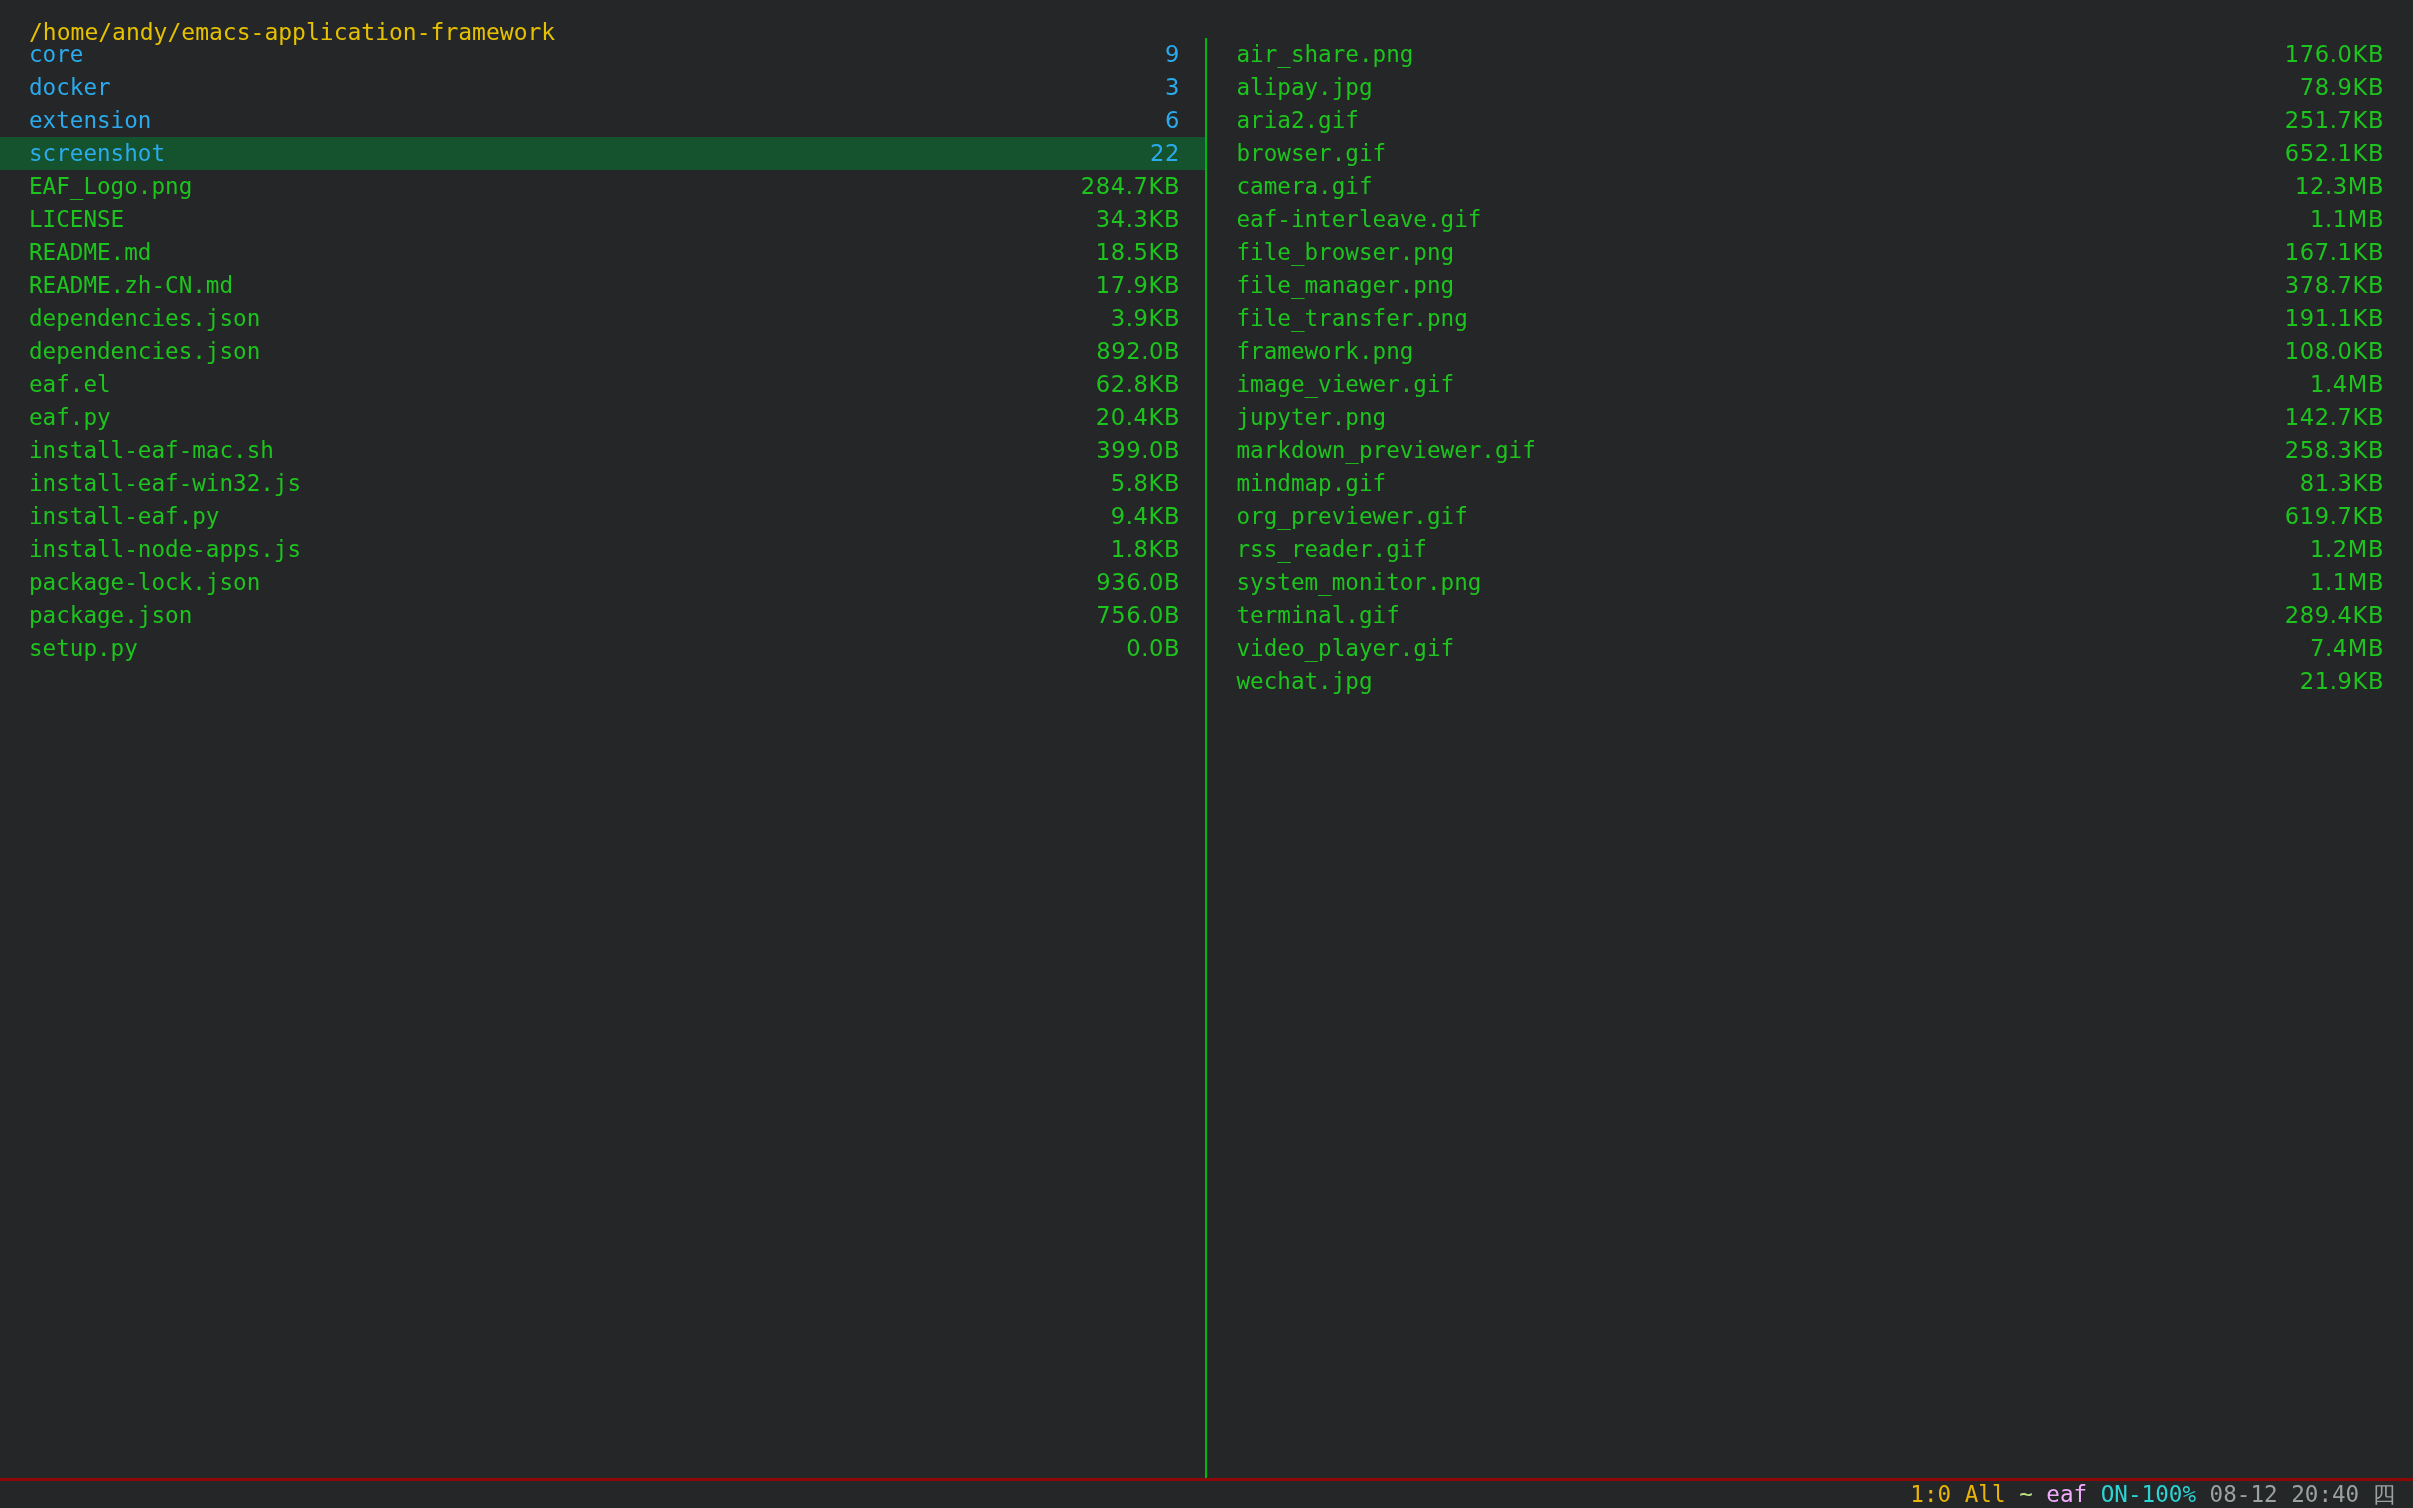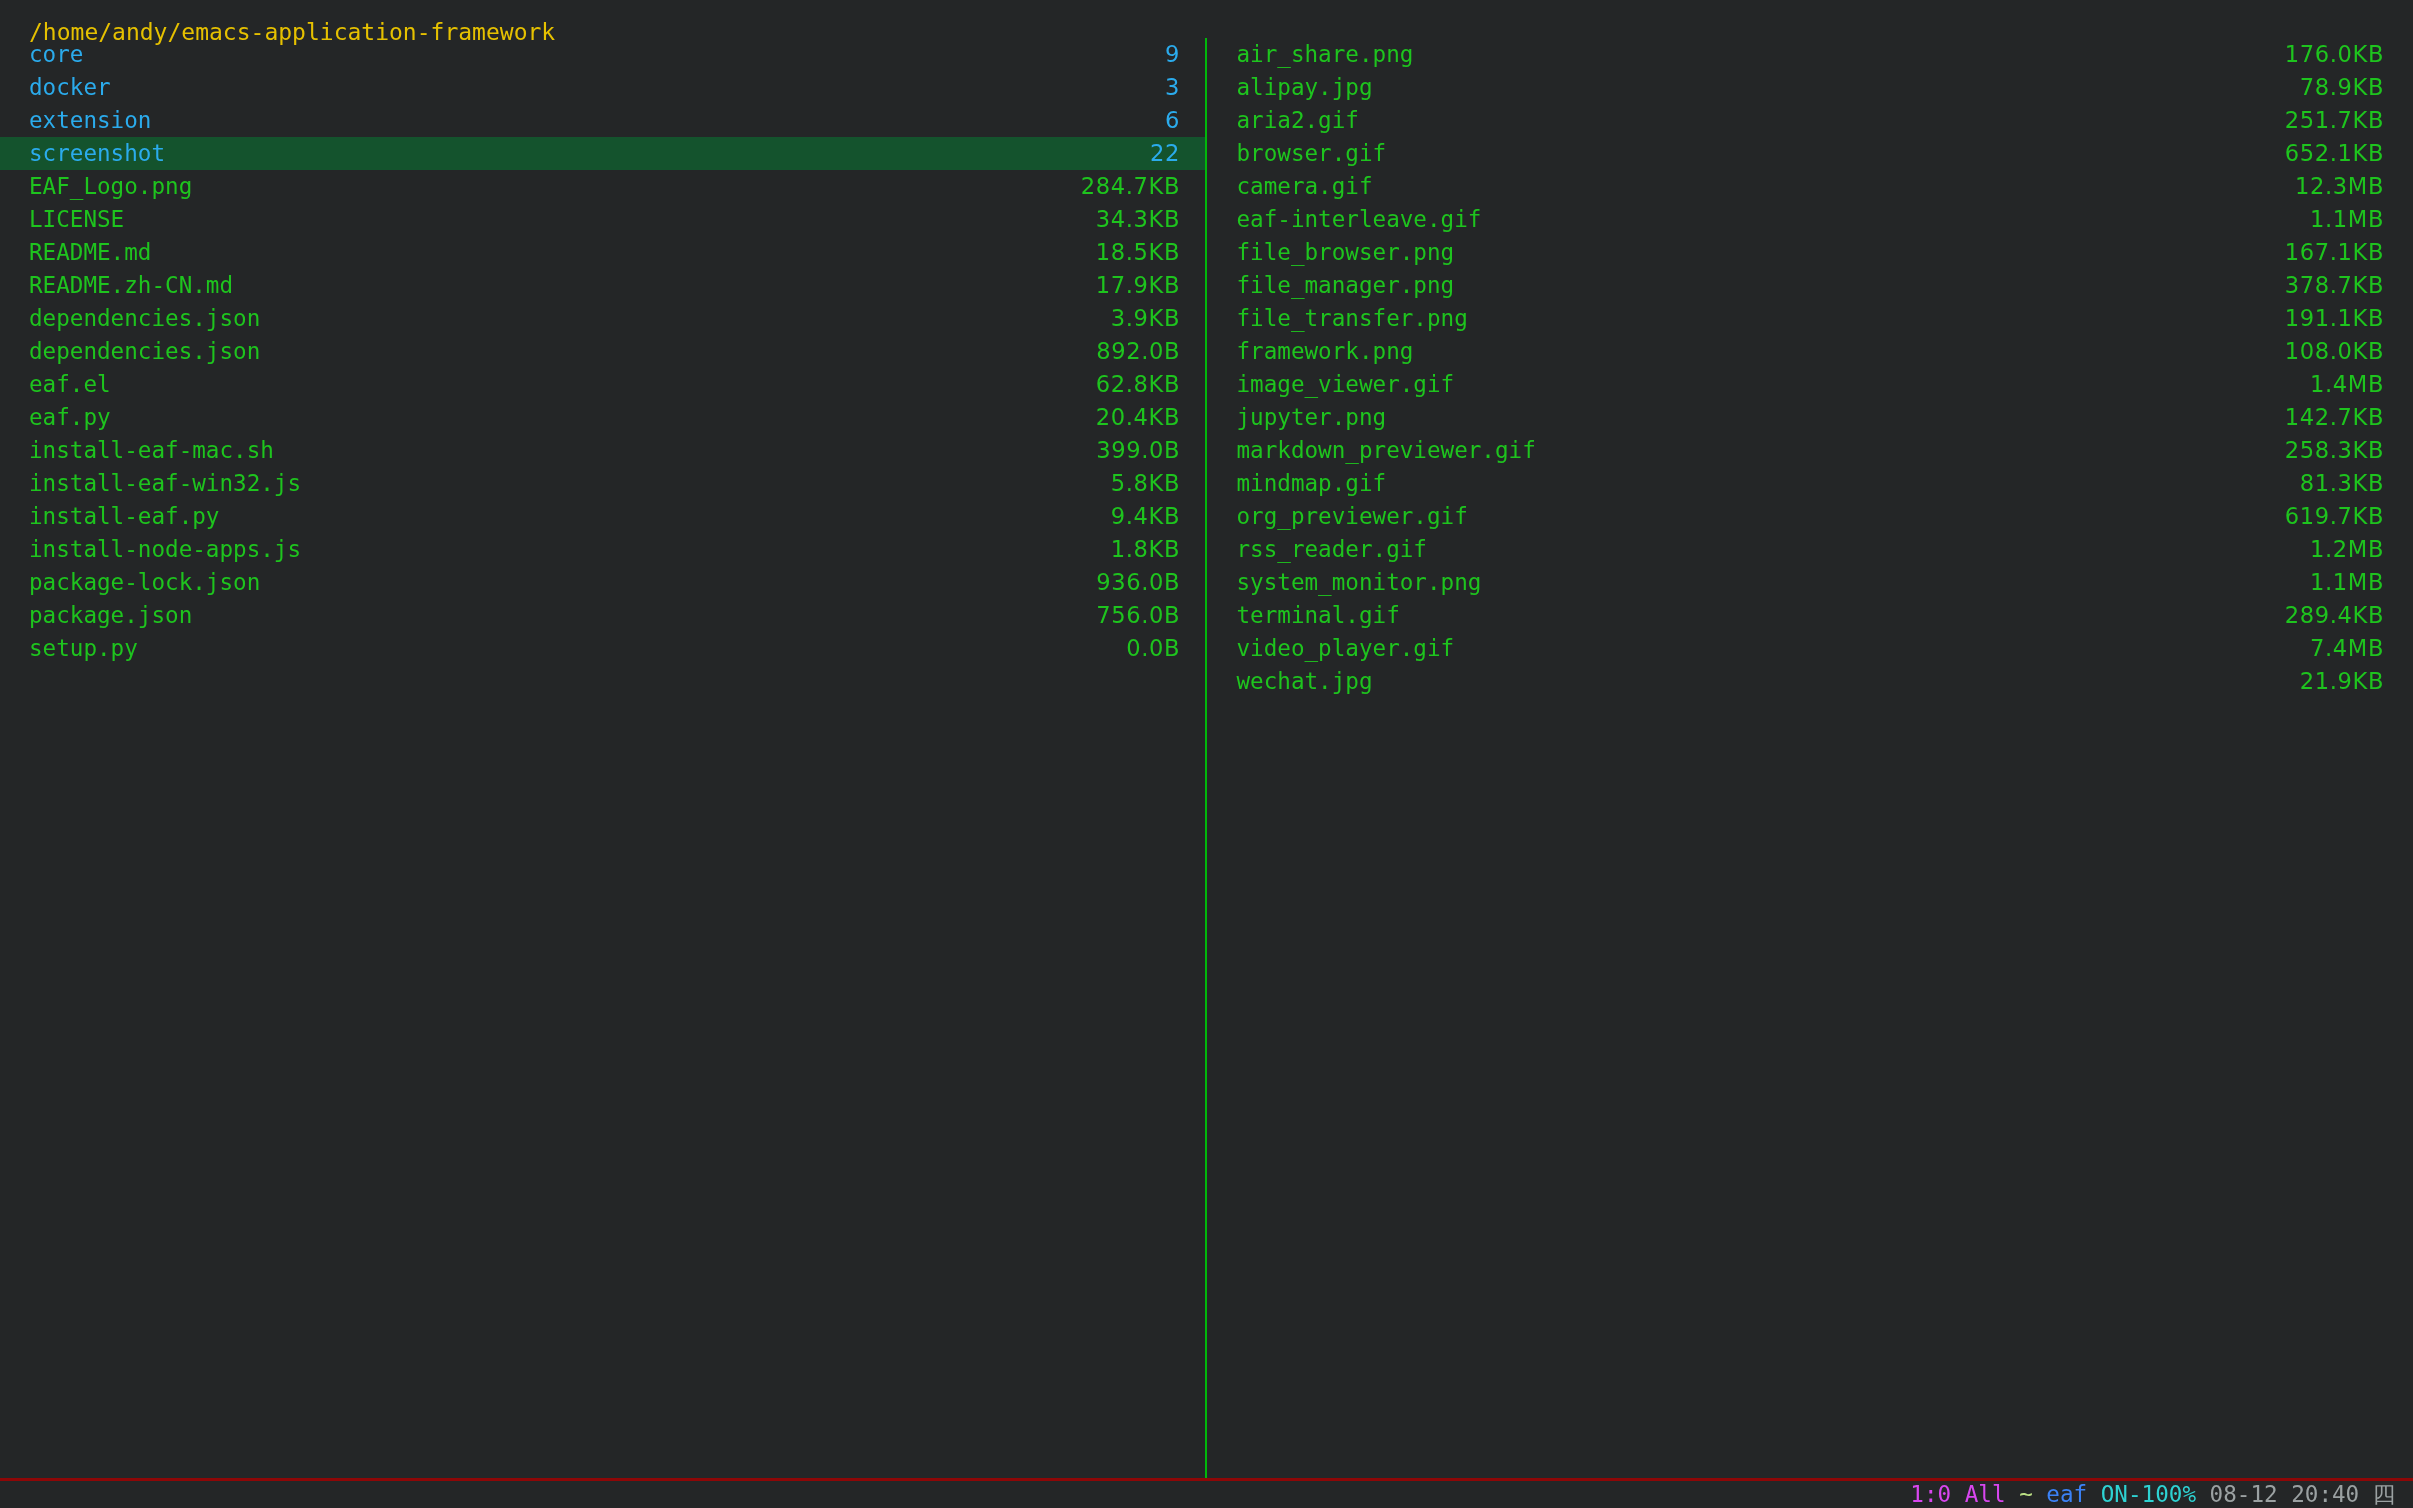--- a/index.html
+++ b/index.html
@@ -42,23 +42,23 @@
     position:absolute;left:0;top:1478px;width:2413px;height:3.1px;
     background:#8e0707;
   }
   .modeline{
     position:absolute;left:0;top:1481px;width:2413px;height:27px;
     box-sizing:border-box;padding-right:17.6px;
     display:flex;justify-content:flex-end;align-items:center;
     column-gap:13.6px;
     font-size:22.6px;line-height:27px;white-space:pre;
   }
-  .ml-pos,.ml-scroll{color:#d946ef;}
+  .ml-pos,.ml-scroll{color:#eab308;}
   .ml-tilde{color:#bce085;}
-  .ml-app{color:#3b82f6;}
+  .ml-app{color:#f0abfc;}
   .ml-input{color:#2ed3d3;}
   .ml-date,.ml-week{color:#9ba1a2;text-align:right;}
 </style>
 </head>
 <body>
 
 <div class="title">/home/andy/emacs-application-framework</div>
 
 <div class="panel panel-left">
     <div class="row dir"><span class="name">core</span><span class="val">9</span></div>

